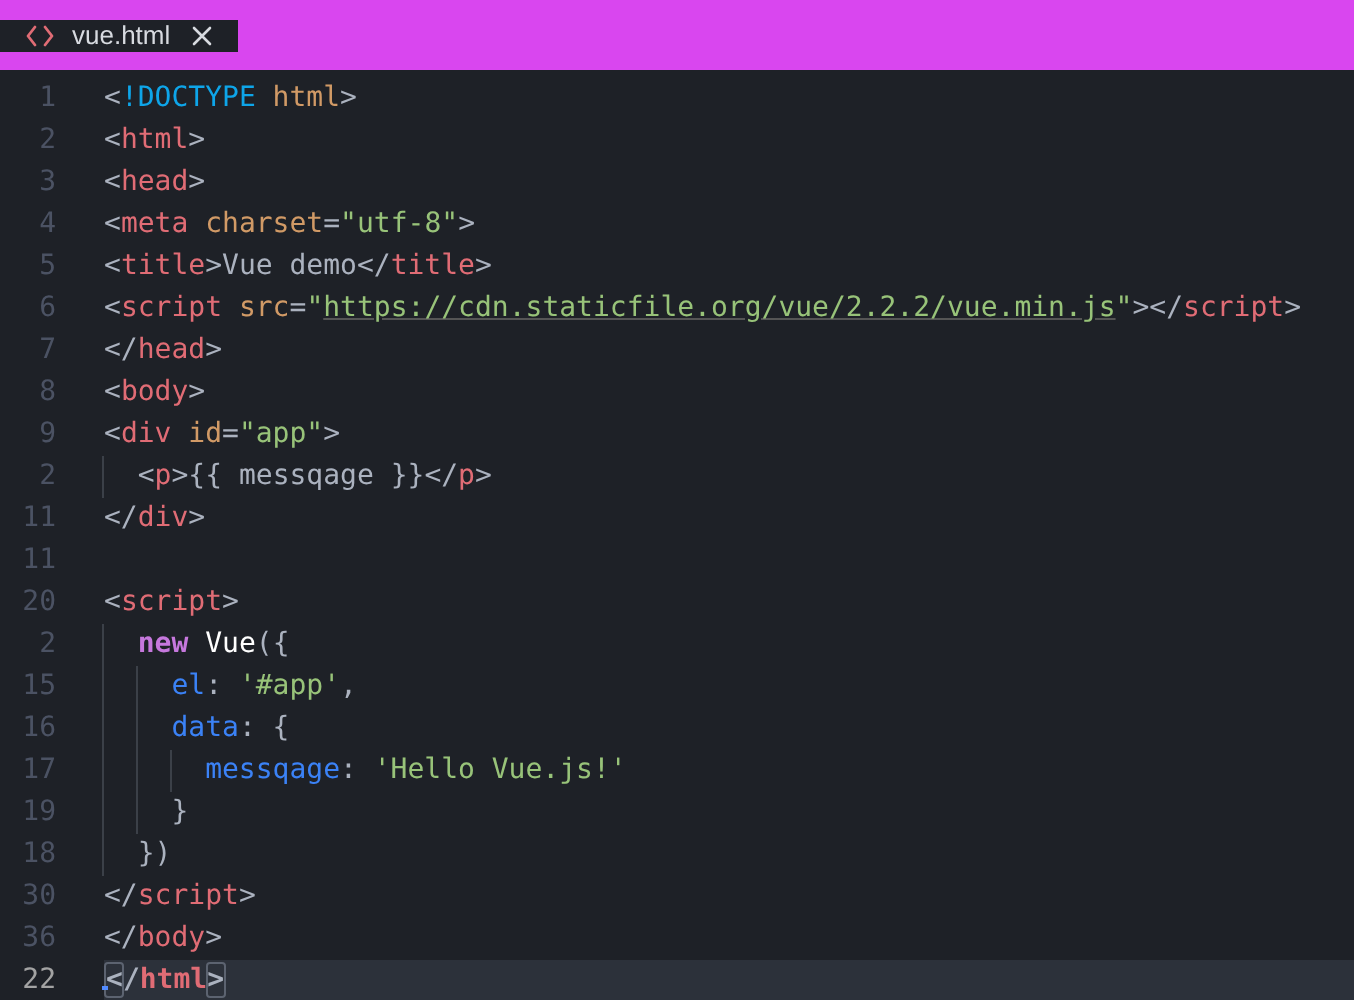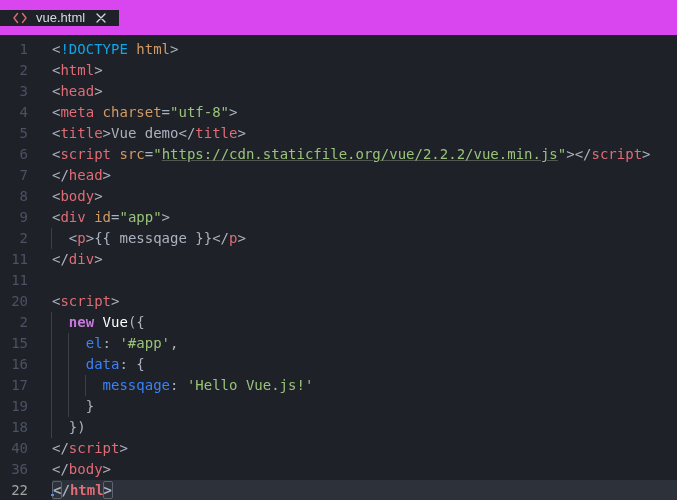--- a/index.html
+++ b/index.html
@@ -129,18 +129,18 @@
       <div class="line">2</div>
       <div class="line">11</div>
       <div class="line">11</div>
       <div class="line">20</div>
       <div class="line">2</div>
       <div class="line">15</div>
       <div class="line">16</div>
       <div class="line">17</div>
       <div class="line">19</div>
       <div class="line">18</div>
-      <div class="line">40</div>
+      <div class="line">30</div>
       <div class="line">36</div>
       <div class="line active-num">22</div>
     </div>
   <div class="code" id="code"><div class="line"><span class="p">&lt;</span><span class="c">!DOCTYPE </span><span class="a">html</span><span class="p">&gt;</span></div><div class="line"><span class="p">&lt;</span><span class="t">html</span><span class="p">&gt;</span></div><div class="line"><span class="p">&lt;</span><span class="t">head</span><span class="p">&gt;</span></div><div class="line"><span class="p">&lt;</span><span class="t">meta </span><span class="a">charset</span><span class="p">=</span><span class="s">"utf-8"</span><span class="p">&gt;</span></div><div class="line"><span class="p">&lt;</span><span class="t">title</span><span class="p">&gt;</span><span class="p">Vue demo</span><span class="p">&lt;/</span><span class="t">title</span><span class="p">&gt;</span></div><div class="line"><span class="p">&lt;</span><span class="t">script </span><span class="a">src</span><span class="p">=</span><span class="s">"</span><span class="s u">https://cdn.staticfile.org/vue/2.2.2/vue.min.js</span><span class="s">"</span><span class="p">&gt;&lt;/</span><span class="t">script</span><span class="p">&gt;</span></div><div class="line"><span class="p">&lt;/</span><span class="t">head</span><span class="p">&gt;</span></div><div class="line"><span class="p">&lt;</span><span class="t">body</span><span class="p">&gt;</span></div><div class="line"><span class="p">&lt;</span><span class="t">div </span><span class="a">id</span><span class="p">=</span><span class="s">"app"</span><span class="p">&gt;</span></div><div class="line"><span class="indent"></span>  <span class="p">&lt;</span><span class="t">p</span><span class="p">&gt;</span><span class="p">{{ messqage }}</span><span class="p">&lt;/</span><span class="t">p</span><span class="p">&gt;</span></div><div class="line"><span class="p">&lt;/</span><span class="t">div</span><span class="p">&gt;</span></div><div class="line"></div><div class="line"><span class="p">&lt;</span><span class="t">script</span><span class="p">&gt;</span></div><div class="line"><span class="indent"></span>  <span class="k">new</span><span class="p"> </span><span class="cl">Vue</span><span class="p">({</span></div><div class="line"><span class="indent"></span>  <span class="indent"></span>  <span class="pr">el</span><span class="p">: </span><span class="s">'#app'</span><span class="p">,</span></div><div class="line"><span class="indent"></span>  <span class="indent"></span>  <span class="pr">data</span><span class="p">: {</span></div><div class="line"><span class="indent"></span>  <span class="indent"></span>  <span class="indent"></span>  <span class="pr">messqage</span><span class="p">: </span><span class="s">'Hello Vue.js!'</span></div><div class="line"><span class="indent"></span>  <span class="indent"></span>  <span class="p">}</span></div><div class="line"><span class="indent"></span>  <span class="p">})</span></div><div class="line"><span class="p">&lt;/</span><span class="t">script</span><span class="p">&gt;</span></div><div class="line"><span class="p">&lt;/</span><span class="t">body</span><span class="p">&gt;</span></div><div class="line active-line"><span class="cursor"></span><span class="p cur-box">&lt;</span><span class="p">/</span><span class="t">html</span><span class="p cur-box">&gt;</span></div></div>
 </div>
 
 </body></html>

